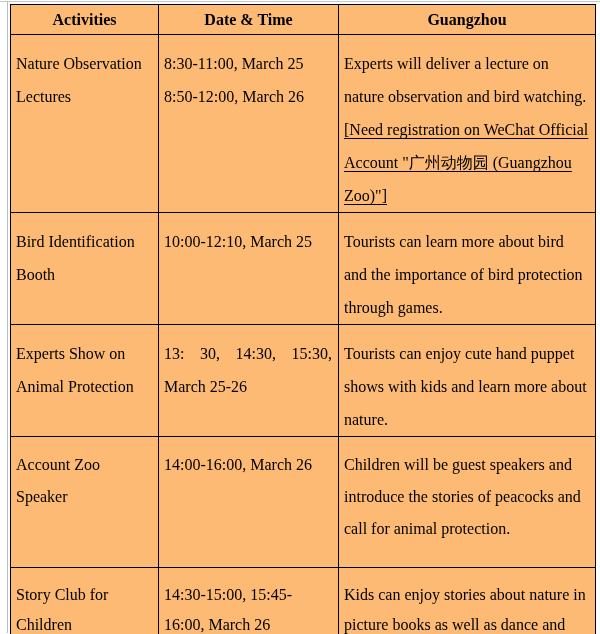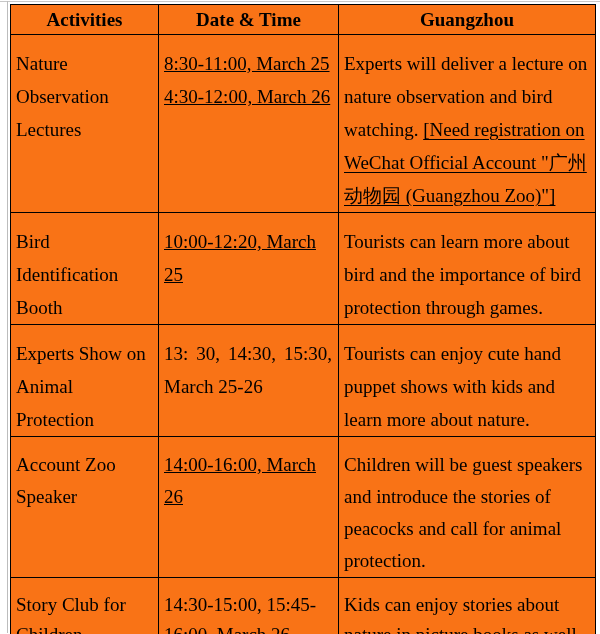--- a/index.html
+++ b/index.html
@@ -39,22 +39,22 @@
     left: 10px;
     top: 4px;
     width: 585px;
     border-collapse: collapse;
     table-layout: fixed;
   }
   table.sched th,
   table.sched td {
     border: 1px solid #000000;
     vertical-align: top;
-    font-size: 19px;
-    background: #f97316;
+    font-size: 16px;
+    background: #fdba74;
   }
   table.sched th {
     height: 29px;
     line-height: 29px;
     font-weight: bold;
     text-align: center;
     padding: 0;
   }
   table.sched td {
     line-height: 33px;
@@ -64,21 +64,21 @@
   col.c2 { width: 180px; }
   col.c3 { width: 257px; }
   tr.r0 { height: 169px; }
   tr.r1 { height: 102px; margin-left: 48px; }
   tr.r2 { height: 102px; }
   tr.r3 { height: 131px; }
   tr.r4 { height: 119px; }
   tr.r3 td { line-height: 32px; }
   tr.r4 td { line-height: 30px; }
   td.justify { text-align: justify; }
-  .date-line { display: block; text-decoration: underline; }
+  .date-line { display: block; }
   .u {
     text-decoration: underline;
     text-underline-offset: 3px;
   }
 </style>
 </head>
 <body>
 
 <div class="page">
   <div class="artifact-top"></div>
@@ -95,28 +95,28 @@
         <th>Activities</th>
         <th>Date &amp; Time</th>
         <th>Guangzhou</th>
       </tr>
     </thead>
     <tbody>
       <tr class="r0">
         <td>Nature Observation Lectures</td>
         <td>
           <span class="date-line">8:30-11:00, March 25</span>
-          <span class="date-line">4:30-12:00, March 26</span>
+          <span class="date-line">8:50-12:00, March 26</span>
         </td>
         <td><span>Experts will deliver a lecture on nature observation and bird watching. </span><span class="u">[Need registration on WeChat Official Account "广州动物园 (Guangzhou Zoo)"]</span></td>
       </tr>
       <tr class="r1">
         <td>Bird Identification Booth</td>
         <td>
-          <span class="date-line">10:00-12:20, March 25</span>
+          <span class="date-line">10:00-12:10, March 25</span>
         </td>
         <td>Tourists can learn more about bird and the importance of bird protection through games.</td>
       </tr>
       <tr class="r2">
         <td>Experts Show on Animal Protection</td>
         <td class="justify">
           <span>13: 30, 14:30, 15:30, March 25-26</span>
         </td>
         <td>Tourists can enjoy cute hand puppet shows with kids and learn more about nature.</td>
       </tr>

